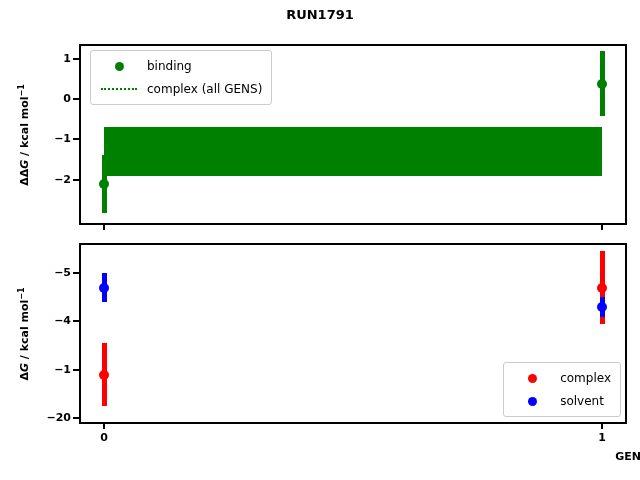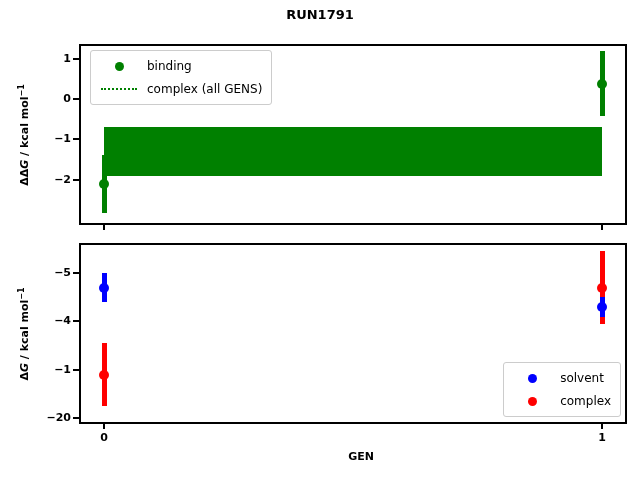--- a/index.html
+++ b/index.html
@@ -17,21 +17,21 @@
   #ax-top{left:79px;top:44px;}
   #ax-bottom{left:79px;top:243px;}
   .ylabel{
     position:absolute;left:-57px;top:50%;white-space:nowrap;
     transform:translate(-50%,-50%) rotate(-90deg);
     font-size:11px;font-weight:bold;
   }
   .ylabel i{font-style:italic;}
   .ylabel sup{font-size:8px;}
   .xlabel{
-    position:absolute;top:calc(100% + 28px);left:8px;width:100%;text-align:center;
+    position:absolute;top:calc(100% + 28px);left:16px;width:100%;text-align:right;
     font-size:11px;font-weight:bold;
   }
   .ytick{position:absolute;left:-8px;width:6px;height:2px;background:#000;}
   .yticklabel{
     position:absolute;left:-60px;width:50px;text-align:right;
     font-size:11px;font-weight:bold;line-height:15px;
   }
   .xtick{position:absolute;top:calc(100% + 2px);width:2px;height:5px;background:#000;}
   .xticklabel{
     position:absolute;top:calc(100% + 9px);width:24px;text-align:center;
@@ -110,25 +110,25 @@
       <div class="dot" style="background: rgb(255, 0, 0); left: 18px; top: 124.64px;"></div>
       <div class="errbar" style="background: rgb(255, 0, 0); left: 518.5px; top: 6.22px; height: 72.6px;"></div>
       <div class="dot" style="background: rgb(255, 0, 0); left: 516px; top: 37.52px;"></div>
       <div class="errbar" style="background: rgb(0, 0, 255); left: 20.5px; top: 28px; height: 29.04px;"></div>
       <div class="dot" style="background: rgb(0, 0, 255); left: 18px; top: 37.52px;"></div>
       <div class="errbar" style="background: rgb(0, 0, 255); left: 518.5px; top: 52.2px; height: 19.36px;"></div>
       <div class="dot" style="background: rgb(0, 0, 255); left: 516px; top: 56.88px;"></div>
       <div class="legend legend-lower-right">
         <div class="lrow">
           <div class="lhandle">
+            <div class="ldot" style="background: rgb(255, 0, 0);"></div>
+          </div>
+          <div class="llabel">complex</div>
+        </div>
+        <div class="lrow">
+          <div class="lhandle">
             <div class="ldot" style="background: rgb(0, 0, 255);"></div>
           </div>
           <div class="llabel">solvent</div>
-        </div>
-        <div class="lrow">
-          <div class="lhandle">
-            <div class="ldot" style="background: rgb(255, 0, 0);"></div>
-          </div>
-          <div class="llabel">complex</div>
         </div>
       </div>
     </div>
 </div>
 
 </body></html>

